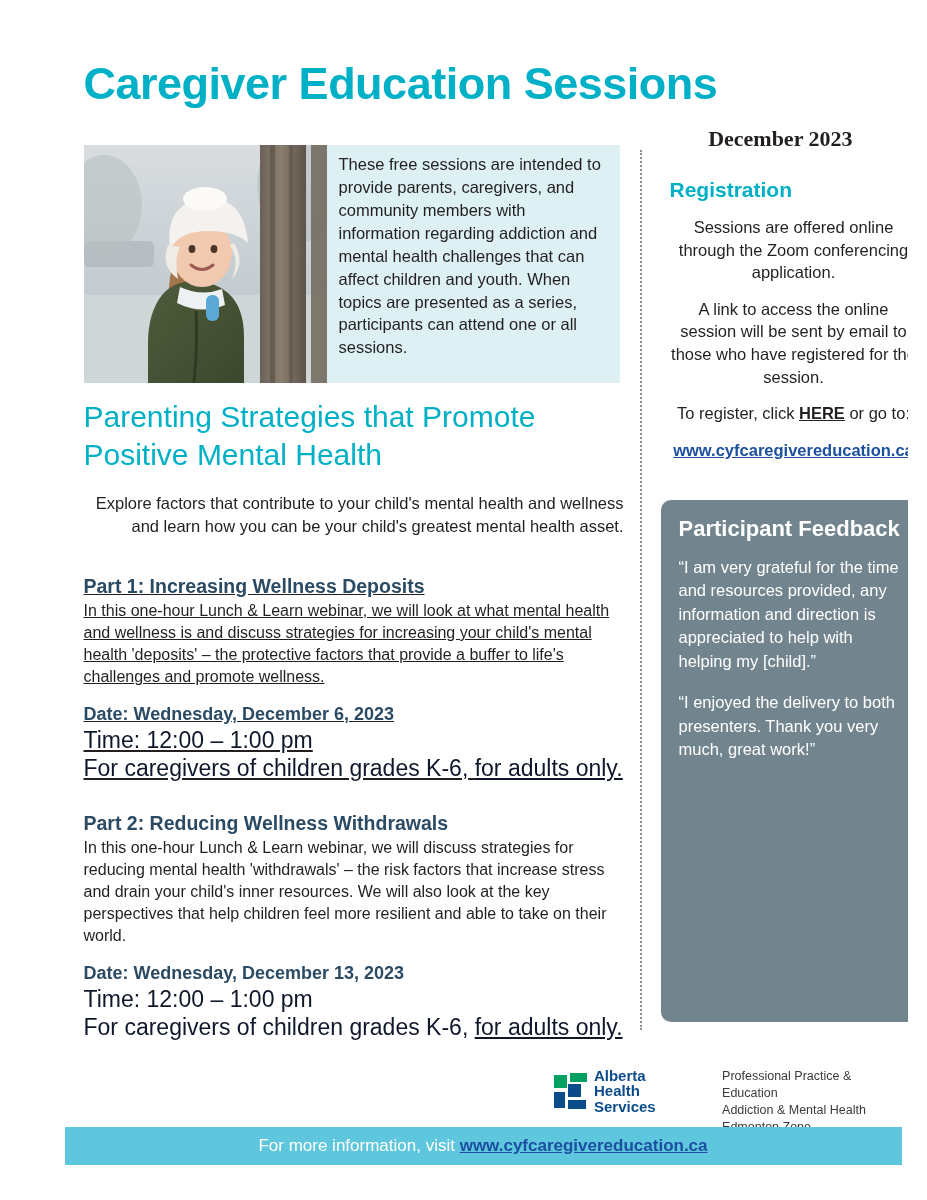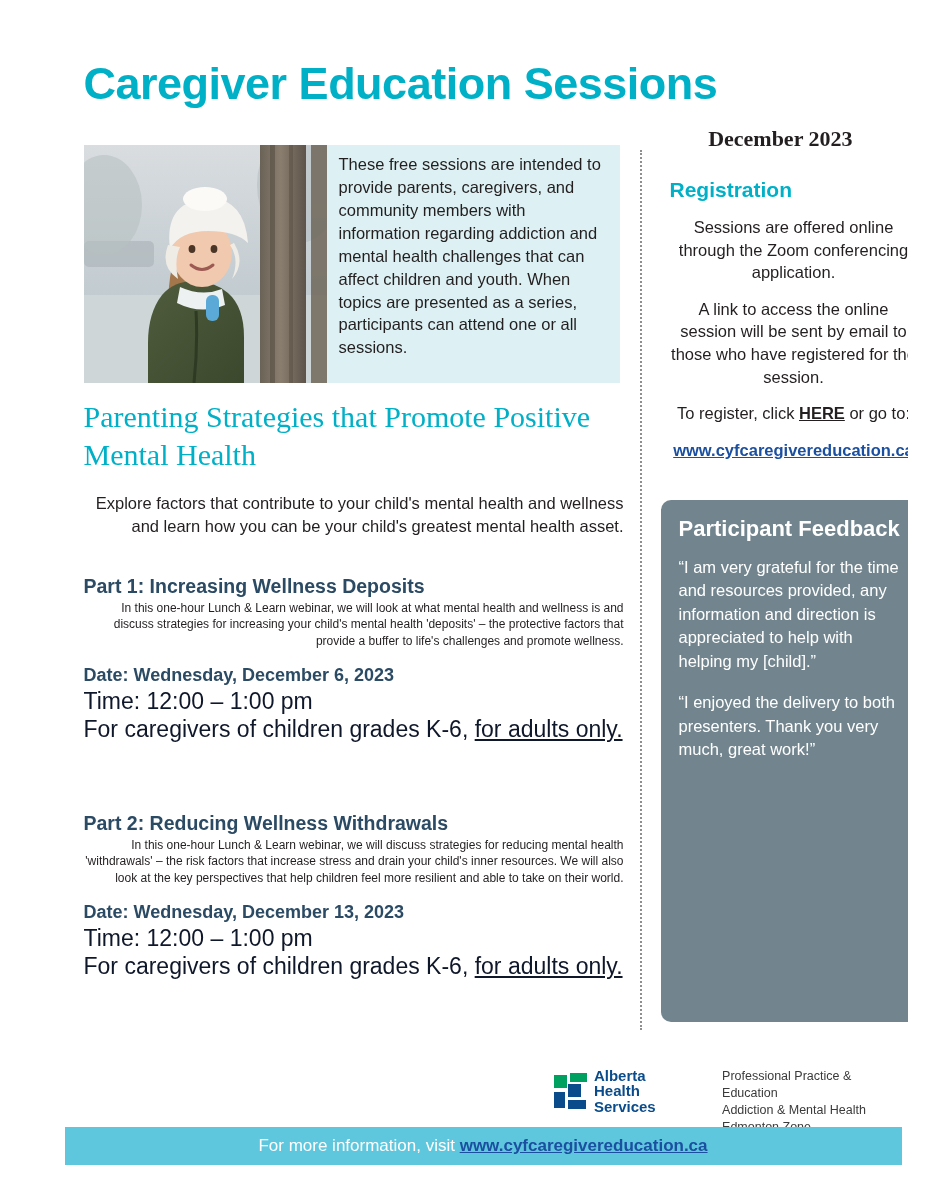--- a/index.html
+++ b/index.html
@@ -73,52 +73,50 @@
   }
 
   .session-title {
     position: absolute;
     left: 64px;
     top: 398px;
     width: 540px;
     font-size: 30px;
     color: #00b0c7;
     line-height: 1.25;
-    font-family: Liberation Serif, serif;
   }
 
   .lead {
     position: absolute;
     left: 64px;
     top: 492px;
     width: 540px;
     font-size: 16.5px;
     line-height: 1.37;
   }
   .lead p { margin: 0; text-align: right; }
 
   .part {
     position: absolute;
     left: 64px;
     width: 540px;
   }
-  .part-1 { top: 575px; }
+  .part-1 { top: 575px; text-decoration: underline; }
   .part-2 { top: 812px; }
 
   .part h3 {
     margin: 0 0 2px 0;
     font-size: 19.5px;
     font-weight: bold;
     color: #2b4a63;
   }
   .part .body {
-    font-size: 12px;
+    font-size: 16px;
     line-height: 1.37;
     margin: 0;
-    text-align: right;
   }
   .details {
     margin-top: 16px;
   }
   .details .date {
     font-size: 18px;
     font-weight: bold;
     color: #2b4a63;
     margin: 0 0 2px 0;
   }

